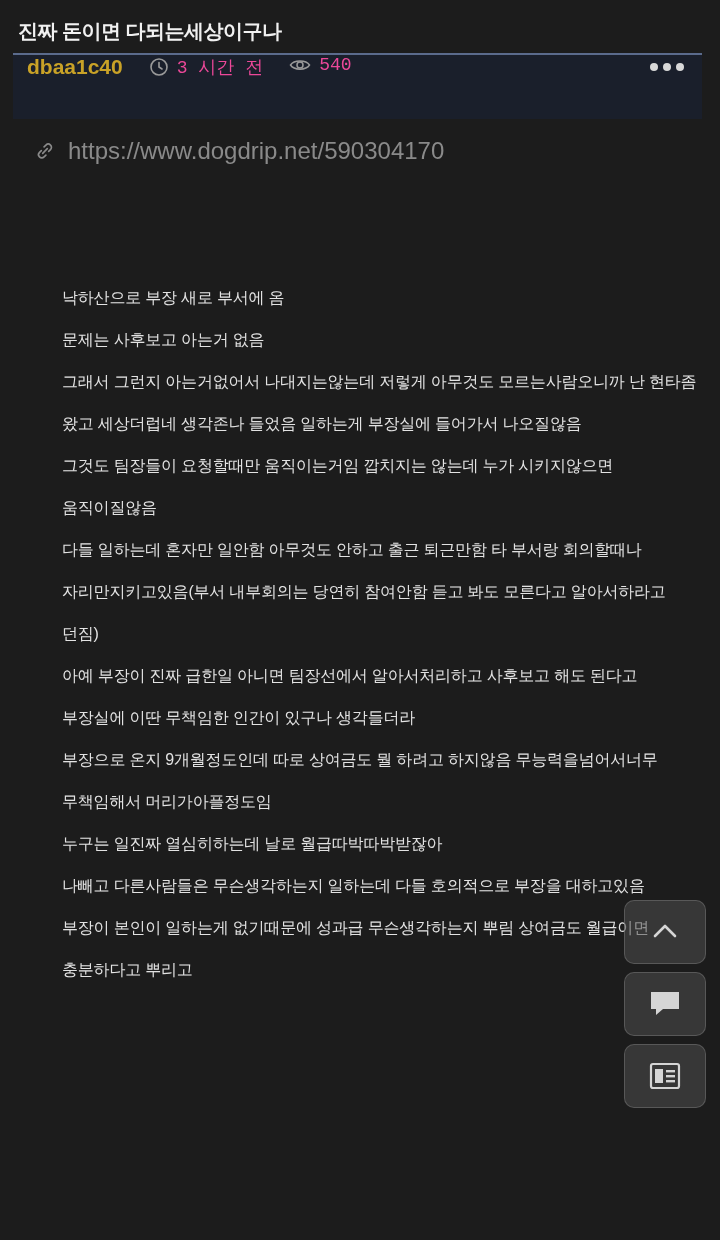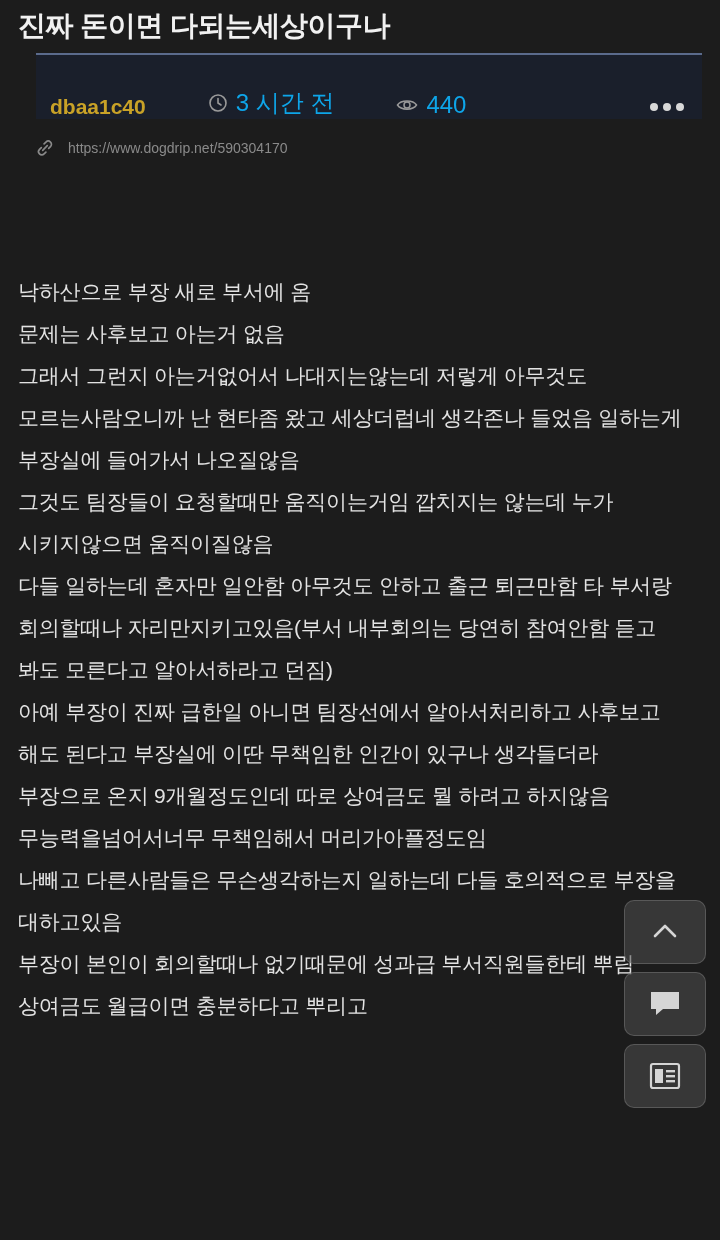--- a/index.html
+++ b/index.html
@@ -18,52 +18,52 @@
 
   
   .title-bar {
     padding: 0 18px;
     height: 42px;
     display: flex;
     align-items: flex-end;
     overflow: hidden;
   }
   .post-title {
-    font-size: 28px;
+    font-size: 20px;
     font-weight: bold;
     color: #f1f1f1;
     line-height: 1.1;
     letter-spacing: -0.5px;
     white-space: nowrap;
   }
 
   
   .meta-wrap {
-    margin: 11px 18px 0 36px;
+    margin: 11px 18px 0 13px;
     border-top: 2px solid #5b6b8c;
     background: #1a1f2b;
     height: 66px;
     display: flex;
-    align-items: flex-end;
+    align-items: flex-start;
     padding: 0 14px;
     box-sizing: border-box;
-    gap: 36px;
   }
   .author {
     color: #c9a227;
     font-size: 21px;
     font-weight: bold;
     margin-right: 26px;
   }
   .meta-item {
     display: flex;
     align-items: center;
-    color: #0ea5e9;
-    font-size: 24px;
+    color: #ec4899;
+    font-size: 18px;
     margin-right: 26px;
+    font-family: Liberation Mono, monospace;
   }
   .meta-item .ic {
     margin-right: 8px;
     display: inline-flex;
     align-items: center;
   }
   .spacer { flex: 1 1 auto; }
   .dots {
     display: flex;
     gap: 5px;
@@ -76,36 +76,37 @@
     border-radius: 50%;
     display: block;
   }
 
   
   .url-row {
     display: flex;
     align-items: center;
     padding: 18px 18px 0 34px;
     color: #8a8a8a;
-    font-size: 14px;
+    font-size: 24px;
   }
   .url-row .link-ic {
     margin-right: 12px;
     display: inline-flex;
   }
 
   
   .content {
     margin-top: 112px;
     padding: 0 18px;
-    font-size: 21px;
+    font-size: 16px;
     line-height: 42px;
     color: #e3e3e3;
     letter-spacing: -0.2px;
     word-break: keep-all;
+    margin-left: 44px;
   }
   .content p {
     margin: 0;
   }
 
   
   .fab-stack {
     position: absolute;
     right: 14px;
     top: 900px;
@@ -146,21 +147,21 @@
     <span>3 시간 전</span>
   </span>
 
   <span class="meta-item">
     <span class="ic">
       <svg width="22" height="20" viewBox="0 0 22 20">
         <path d="M1.5 10 C5 4.5, 17 4.5, 20.5 10 C17 15.5, 5 15.5, 1.5 10 Z" fill="none" stroke="#9a9a9a" stroke-width="1.5"></path>
         <circle cx="11" cy="10" r="3" fill="none" stroke="#9a9a9a" stroke-width="1.5"></circle>
       </svg>
     </span>
-    <span>440</span>
+    <span>540</span>
   </span>
 
   <span class="spacer"></span>
 
   <span class="dots">
     <i></i>
     <i></i>
     <i></i>
   </span>
 </div>
@@ -177,22 +178,23 @@
 </div>
 
 <div class="content">
   <p>낙하산으로 부장 새로 부서에 옴</p>
   <p>문제는 사후보고 아는거 없음</p>
   <p>그래서 그런지 아는거없어서 나대지는않는데 저렇게 아무것도 모르는사람오니까 난 현타좀 왔고 세상더럽네 생각존나 들었음 일하는게 부장실에 들어가서 나오질않음</p>
   <p>그것도 팀장들이 요청할때만 움직이는거임 깝치지는 않는데 누가 시키지않으면 움직이질않음</p>
   <p>다들 일하는데 혼자만 일안함 아무것도 안하고 출근 퇴근만함 타 부서랑 회의할때나 자리만지키고있음(부서 내부회의는 당연히 참여안함 듣고 봐도 모른다고 알아서하라고 던짐)</p>
   <p>아예 부장이 진짜 급한일 아니면 팀장선에서 알아서처리하고 사후보고 해도 된다고 부장실에 이딴 무책임한 인간이 있구나 생각들더라</p>
   <p>부장으로 온지 9개월정도인데 따로 상여금도 뭘 하려고 하지않음 무능력을넘어서너무 무책임해서 머리가아플정도임</p>
+  <p>누구는 일진짜 열심히하는데 날로 월급따박따박받잖아</p>
   <p>나빼고 다른사람들은 무슨생각하는지 일하는데 다들 호의적으로 부장을 대하고있음</p>
-  <p>부장이 본인이 회의할때나 없기때문에 성과급 부서직원들한테 뿌림 상여금도 월급이면 충분하다고 뿌리고</p>
+  <p>부장이 본인이 일하는게 없기때문에 성과급 무슨생각하는지 뿌림 상여금도 월급이면 충분하다고 뿌리고</p>
 </div>
 
 <div class="fab-stack">
   <div class="fab">
     <span>
       <svg width="36" height="36" viewBox="0 0 36 36">
         <path d="M8 22 L18 12 L28 22" fill="none" stroke="#d5d5d5" stroke-width="2.6" stroke-linecap="round" stroke-linejoin="round"></path>
       </svg>
     </span>
   </div>

